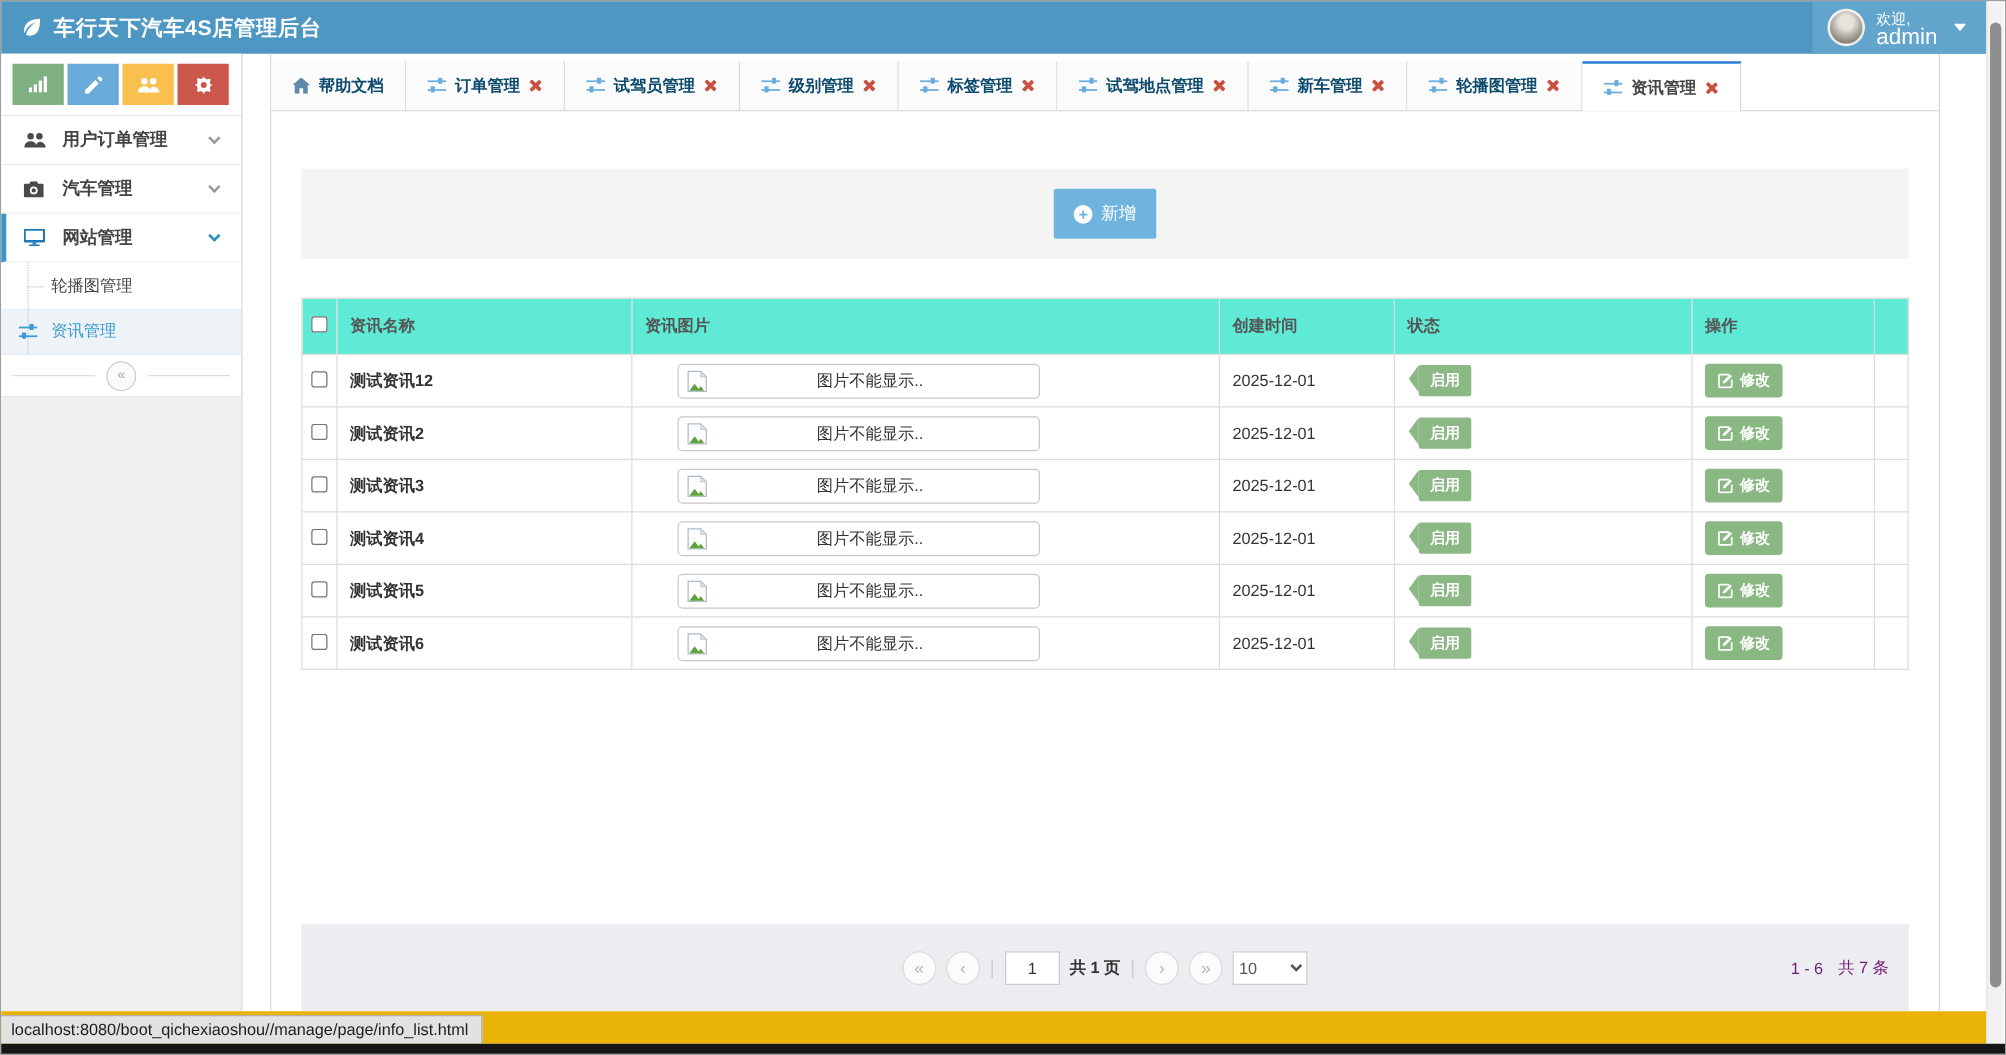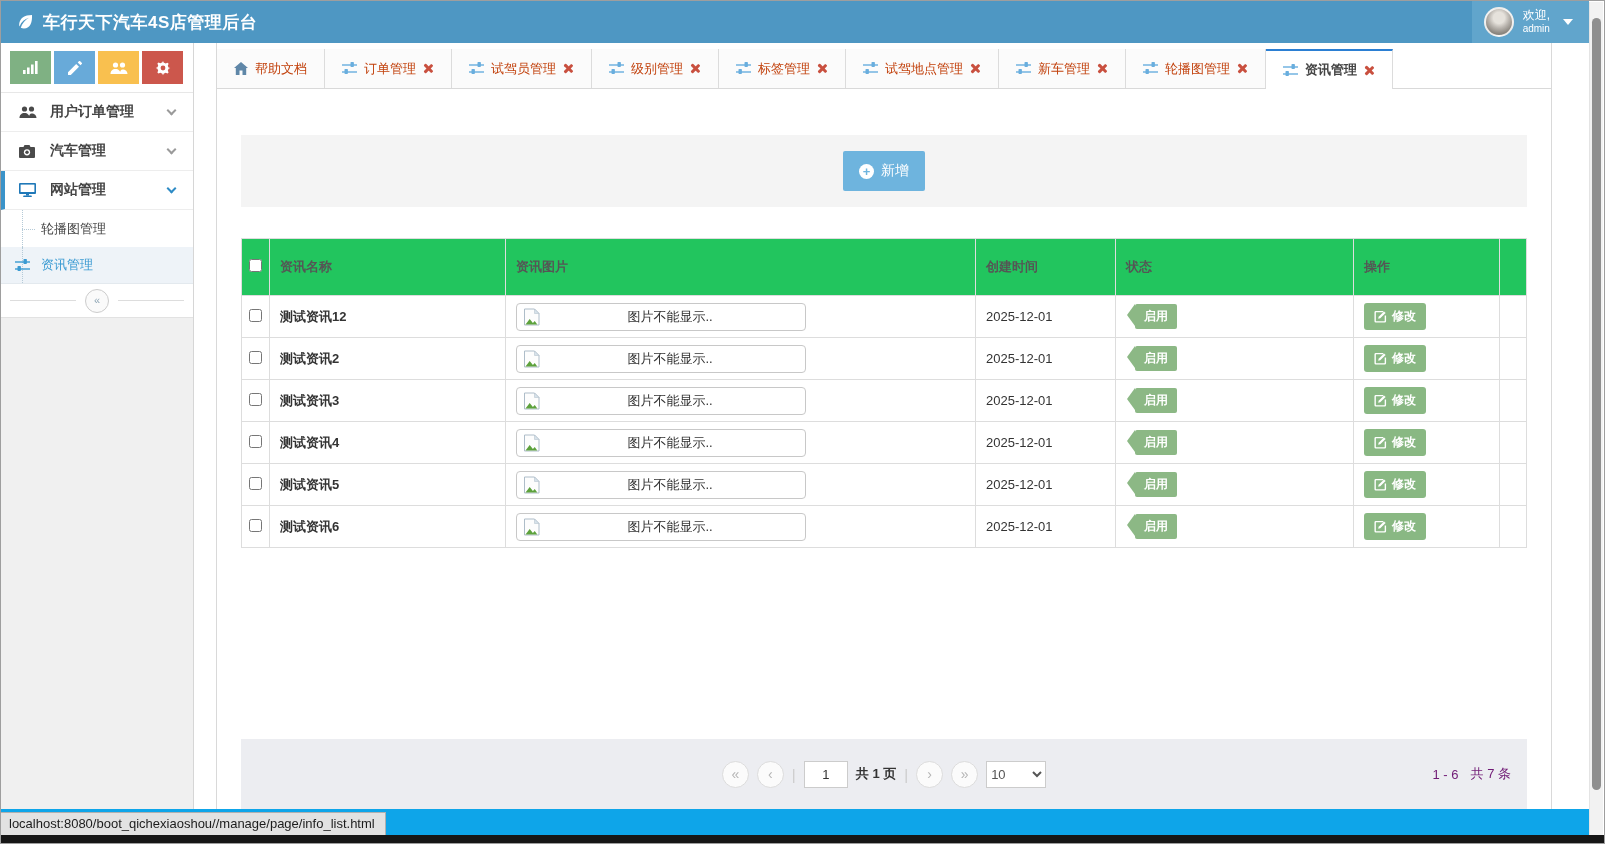--- a/index.html
+++ b/index.html
@@ -10,21 +10,21 @@
   .content { margin-right:15px; height:834px; display:flex; flex-direction:column; }
 
   
   .hdr { height:42px; background:#4e97c3; display:flex; align-items:center; padding-left:14px; flex:none; }
   .hdr .leaf { width:20px; height:20px; margin-right:8px; }
   .hdr-title { color:#fff; font-size:17px; font-weight:bold; letter-spacing:.5px; }
   .userbox { margin-left:auto; height:100%; background:#61a5cc; display:flex; align-items:center; gap:9px; padding:0 16px 0 12px; cursor:pointer; }
   .avatar { width:30px; height:30px; border-radius:50%; border:2px solid rgba(255,255,255,.85);
             background:radial-gradient(circle at 50% 34%, #e6e2dc 0 26%, #b9b4ae 48%, #8d8881 72%, #6b6761 100%); }
   .usertext { color:#fff; font-size:12px; line-height:14px; }
-  .usertext .uname { font-size:10px; }
+  .usertext .uname { font-size:18px; }
   .caret-down { width:0; height:0; border-left:5px solid transparent; border-right:5px solid transparent; border-top:6px solid #fff; margin-left:4px; }
 
   
   .workspace { height:766px; display:flex; flex:none; }
 
   
   .sidebar { width:193px; flex:none; border-right:1px solid #d6d6d6; display:flex; flex-direction:column; background:#fff; }
   .quick { padding:8px 0 8px 9px; border-bottom:1px solid #e7e7e7; display:flex; gap:3px; }
   .qbtn { width:41px; height:33px; display:flex; align-items:center; justify-content:center; cursor:pointer; position:relative; }
   .qbtn.green{ background:#7fb183; } .qbtn.blue{ background:#68aad9; } .qbtn.orange{ background:#f9c04f; } .qbtn.red{ background:#cc574c; }
@@ -40,59 +40,59 @@
   .submenu-item.active { background:#eef3f8; color:#3a9ad2; border-bottom:1px solid #e3e9ee; }
   .submenu-item .sl-icon { position:absolute; left:14px; color:#3a9ad2; display:flex; }
   .collapse-row { height:34px; display:flex; align-items:center; border-bottom:1px solid #e2e2e2; }
   .collapse-row .line { flex:1; height:1px; background:#ddd; margin:0 9px; }
   .collapse-btn { width:24px; height:24px; border-radius:50%; border:1px solid #ccc; background:#fafafa; color:#8fa6b5; font-size:11px; text-align:center; line-height:21px; cursor:pointer; }
   .side-fill { flex:1; background:#f0f0f0; }
 
   
   .maincol { width:1336px; flex:none; margin-left:22px; border-left:1px solid #d9d9d9; border-right:1px solid #d9d9d9; display:flex; flex-direction:column; }
   .tabbar { margin-top:6px; height:40px; flex:none; display:flex; align-items:stretch; border-bottom:1px solid #d9d9d9; }
-  .tab { display:inline-flex; align-items:center; gap:7px; padding:0 17px; border-right:1px solid #dcdcdc; color:#c2410c; font-size:13px; background:#fbfbfb; cursor:pointer; white-space:nowrap; }
+  .tab { display:inline-flex; align-items:center; gap:7px; padding:0 17px; border-right:1px solid #dcdcdc; color:#0c4a6e; font-size:13px; background:#fbfbfb; cursor:pointer; white-space:nowrap;font-weight:bold; }
   .tab.active { background:#fff; border-top:2px solid #2b7fd3; color:#444; font-weight:bold; margin-bottom:-1px; }
   .tab-icon { display:flex; color:#69aede; }
   .home-icon { color:#5f87a8; }
   .x-icon { position:relative; width:11px; height:11px; display:inline-block; cursor:pointer; }
   .x-icon::before,.x-icon::after { content:""; position:absolute; left:4px; top:0; width:2.6px; height:11px; background:#c9503f; border-radius:1px; }
   .x-icon::before { transform:rotate(45deg); } .x-icon::after { transform:rotate(-45deg); }
 
   .pane { flex:1; padding:46px 24px 0 24px; display:flex; flex-direction:column; overflow:hidden; }
   .toolbar { height:72px; flex:none; background:#f4f4f4; display:flex; align-items:center; justify-content:center; margin-bottom:31px; }
   .btn-add { display:inline-flex; align-items:center; gap:7px; background:#6eb4de; color:#fff; height:40px; padding:0 16px; font-size:14px; border:none; border-radius:2px; cursor:pointer; }
   .plus-ic { background:#fff; color:#6eb4de; width:15px; height:15px; border-radius:50%; font-weight:bold; font-size:13px; line-height:15px; text-align:center; }
 
   .results { height:571px; flex:none; display:flex; flex-direction:column; }
   .panel-heading { height:34px; flex:none; background:#2b7fd3; color:#fff; font-size:14px; line-height:34px; padding:0 12px; }
   table.grid { width:100%; border-collapse:collapse; table-layout:fixed; font-size:13px; color:#333; }
   .grid th, .grid td { border:1px solid #ddd; padding:0 10px; }
-  .grid th { height:57px; background:#22c55e; text-align:left; color:#555; font-size:13px; }
+  .grid th { height:45px; background:#5eead4; text-align:left; color:#555; font-size:13px; }
   .grid td { height:42px; }
   .col-check { text-align:center !important; padding:0 !important; }
   .name-cell { font-weight:bold; }
-  .imgbox { width:290px; height:28px; border:1px solid #c8c8c8; border-radius:4px; background:#fff; display:flex; align-items:center; padding:0 6px; }
+  .imgbox { width:290px; height:28px; border:1px solid #c8c8c8; border-radius:4px; background:#fff; display:flex; align-items:center; padding:0 6px;margin-left:26px; }
   .imgbox .imgtxt { flex:1; text-align:center; color:#333; font-size:13px; }
   .tag { position:relative; display:inline-block; background:#8cb885; color:#fff; font-size:12px; font-weight:bold; padding:4px 9px; border-radius:2px; margin-left:9px; }
   .tag::before { content:""; position:absolute; left:-8px; top:0; border-top:11px solid transparent; border-bottom:11px solid transparent; border-right:8px solid #8cb885; }
   .btn-edit { display:inline-flex; align-items:center; gap:5px; background:#89b883; color:#fff; border:none; border-radius:3px; height:27px; padding:0 10px; font-size:12px; font-weight:bold; cursor:pointer; }
 
   .spacer { flex:1; }
   .pagebar { height:70px; flex:none; background:#ecedf1; position:relative; }
   .pager { position:absolute; left:0; right:0; top:0; bottom:0; display:flex; align-items:center; justify-content:center; gap:8px; font-size:13px; color:#333; }
   .pg-circle { width:27px; height:27px; border-radius:50%; border:1px solid #dcdcdc; background:#fbfbfb; color:#b5b5b5; font-size:14px; text-align:center; line-height:25px; cursor:pointer; }
   .pg-sep { color:#ccc; font-size:15px; }
   .pg-input { width:44px; height:27px; border:1px solid #ccc; background:#fff; text-align:center; font-size:13px; color:#333; }
   .pg-total { font-weight:bold; }
   .pg-select { width:60px; height:27px; border:1px solid #ccc; background:#fff; font-size:13px; color:#555; }
   .pg-count { position:absolute; right:16px; top:0; bottom:0; display:flex; align-items:center; gap:12px; font-size:13px; color:#701a75; }
 
   
-  .statusrow { height:26px; flex:none; background:#0ea5e9; position:relative; }
+  .statusrow { height:26px; flex:none; background:#eab308; position:relative; }
   .url-tip { position:absolute; left:0; bottom:0; background:#e2e2e2; border:1px solid #b0b0b0; border-left:none; border-bottom:none; padding:3px 10px 4px 8px; font-size:13px; color:#1c1c1c; white-space:nowrap; }
   .bottombar { position:absolute; left:0; right:0; bottom:0; height:8px; background:#161616; }
 
   
   .scrollbar { position:absolute; top:1px; right:1px; width:14px; height:833px; background:#f2f2f2; border-left:1px solid #e4e4e4; }
   .sb-thumb { position:absolute; top:16px; left:2px; width:9px; height:772px; background:#8f8f8f; border-radius:5px; }
 
   svg { display:block; }
 </style>
 </head>

